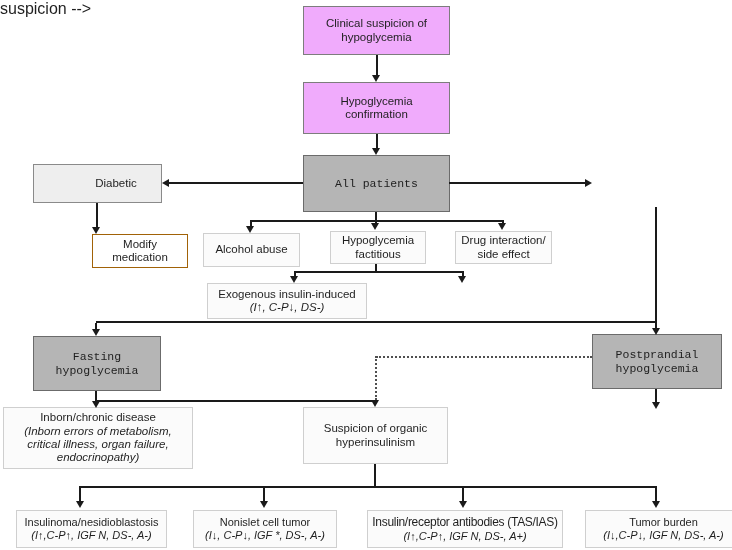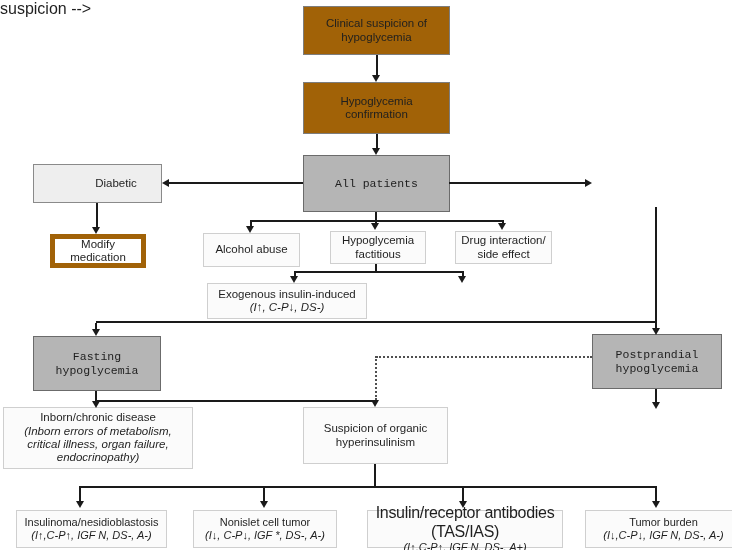--- a/index.html
+++ b/index.html
@@ -1,28 +1,28 @@
 <!DOCTYPE html>
 <html><head>
 <meta charset="utf-8">
 <style>
   html,body{margin:0;padding:0;background:#ffffff;}
   .canvas{position:relative;width:732px;height:550px;background:#ffffff;
           font-family:"Liberation Sans",sans-serif;color:#1f1f1f;overflow:hidden;}
   .node{position:absolute;box-sizing:border-box;display:flex;flex-direction:column;
         align-items:center;justify-content:center;text-align:center;
         font-size:11.5px;line-height:1.16;white-space:pre-line;}
-  .outline{background:#a16207;border:1px solid #7d7d7d;}
+  .outline{background:#f0abfc;border:1px solid #7d7d7d;}
   .side{background:#eeeeee;border:1.5px solid #8a8a8a;padding-left:37px;}
   .gray{background:#b5b5b5;border:1px solid #6b6b6b;font-family:Liberation Mono, monospace;}
   .light{background:#fbfbfb;border:1px solid #cfcfcf;}
-  .white{background:#ffffff;border:5px solid #a16207;}
+  .white{background:#ffffff;border:1px solid #a16207;margin-left:42px;}
   .detail{font-style:italic;}
   .b-row{font-size:11px;}
-  .tight{font-size:16px;letter-spacing:-0.3px;}
+  .tight{font-size:12px;letter-spacing:-0.3px;}
   .vl{position:absolute;width:2px;background:#1a1a1a;}
   .hl{position:absolute;height:2px;background:#1a1a1a;}
   .dh{position:absolute;height:0;border-top:2px dotted #4f4f4f;}
   .dv{position:absolute;width:0;border-left:2px dotted #4f4f4f;}
   .ad{position:absolute;width:0;height:0;border-left:4px solid transparent;
       border-right:4px solid transparent;border-top:7px solid #1a1a1a;}
   .al{position:absolute;width:0;height:0;border-top:4px solid transparent;
       border-bottom:4px solid transparent;border-right:7px solid #1a1a1a;}
   .ar{position:absolute;width:0;height:0;border-top:4px solid transparent;
       border-bottom:4px solid transparent;border-left:7px solid #1a1a1a;}

